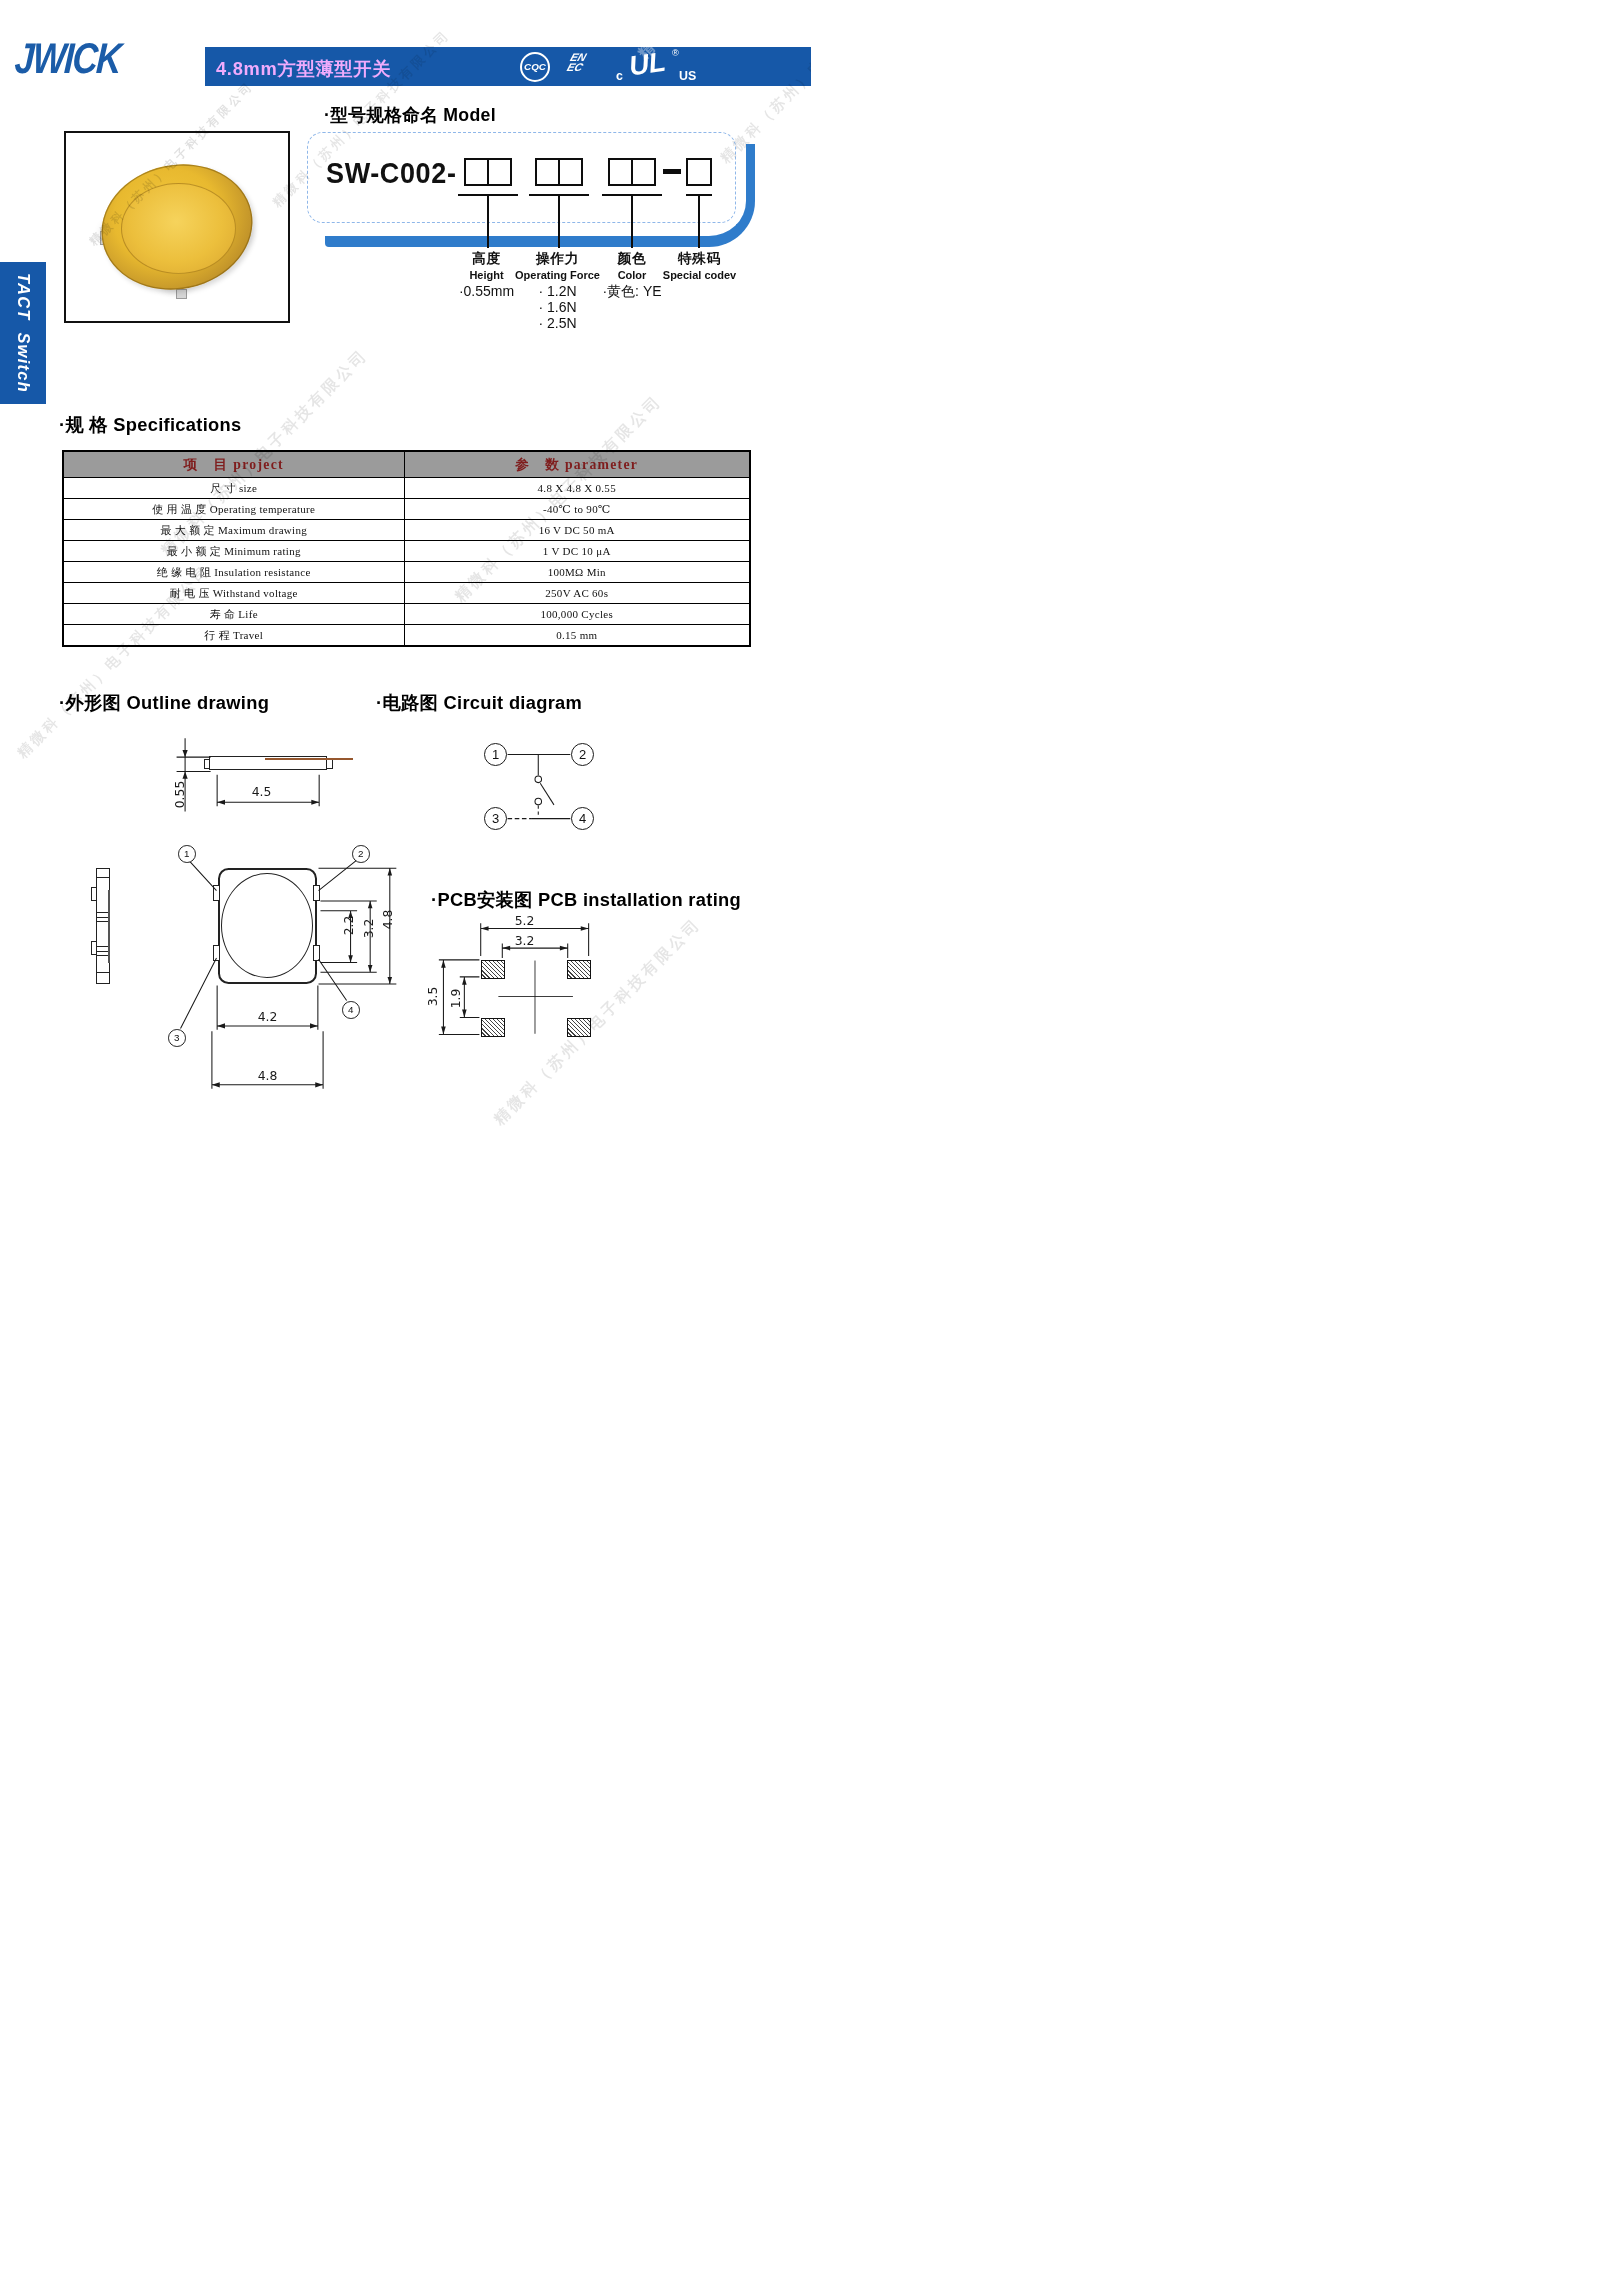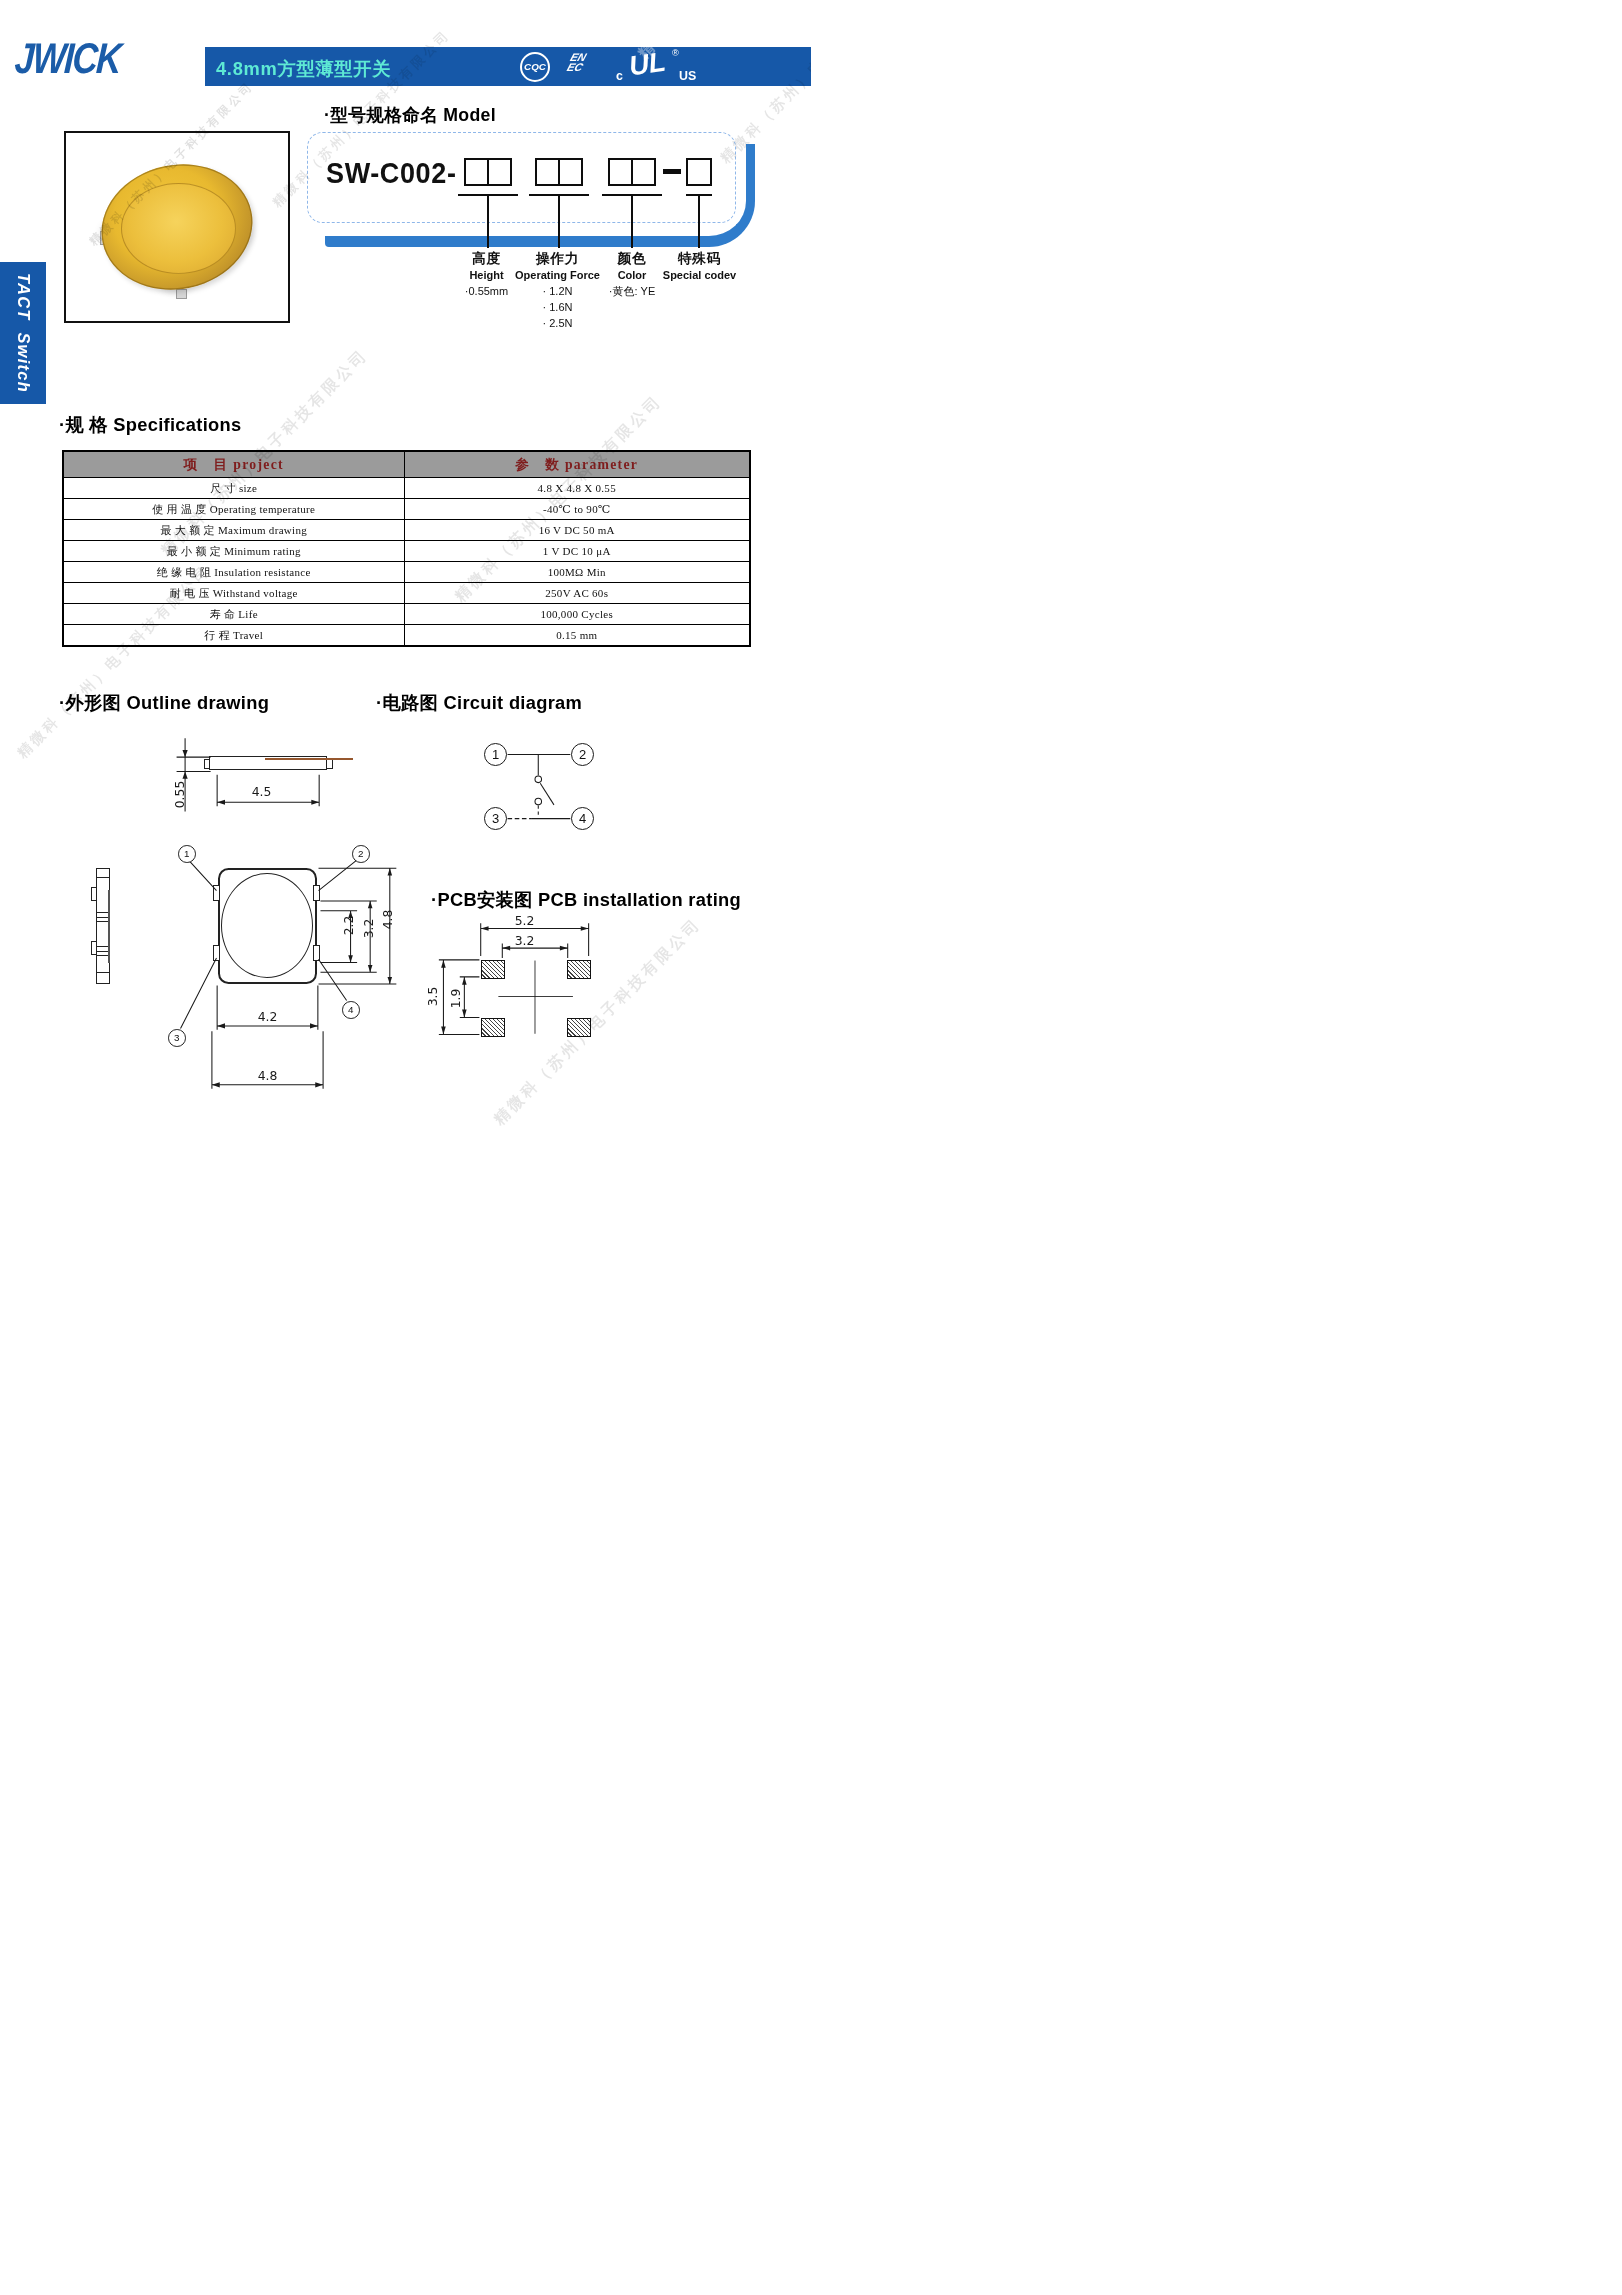--- a/index.html
+++ b/index.html
@@ -5,21 +5,21 @@
   html,body{margin:0;padding:0;background:#fff;}
   #page{position:relative;width:811px;height:1148px;background:#fff;overflow:hidden;
         font-family:"Liberation Sans","DejaVu Sans",sans-serif;color:#111;}
   .abs{position:absolute;}
   .nosel{user-select:none;}
 
   
   #logo{left:15.7px;top:37px;font-size:43px;line-height:1;font-weight:900;font-style:italic;
         color:#1B5CA8;transform:scaleX(.82) skewX(-4deg);transform-origin:left top;letter-spacing:-2px;}
   #banner{left:205px;top:47px;width:607px;height:39px;background:#1658A8;}
-  #banner-title{left:11px;top:9.2px;font-size:18.3px;font-weight:700;color:#5eead4;letter-spacing:0.7px;}
+  #banner-title{left:11px;top:9.2px;font-size:18.3px;font-weight:700;color:#f0abfc;letter-spacing:0.7px;}
   .cert{color:#fff;}
   #cqc{left:315px;top:4.6px;width:30px;height:30px;border:2px solid #fff;border-radius:50%;
        display:flex;align-items:center;justify-content:center;font-size:9.8px;font-weight:700;box-sizing:border-box;font-style:italic;}
   #enec{left:364px;top:5.2px;font-size:11px;font-weight:700;font-style:italic;line-height:.95;
         transform:skewX(-18deg);text-align:center;}
   #ul{left:411px;top:1.3px;width:98px;height:37px;}
   #ul .c{position:absolute;left:0;bottom:2.6px;font-size:12.4px;font-weight:700;color:#fff;}
   #ul .mark{position:absolute;left:13px;top:0;font-size:27.5px;font-weight:900;font-style:italic;color:#fff;transform:rotate(-8deg);}
   #ul .reg{position:absolute;left:56px;top:0;font-size:9.2px;color:#fff;}
   #ul .us{position:absolute;left:63px;bottom:2.6px;font-size:12.4px;font-weight:700;color:#fff;}
@@ -33,21 +33,21 @@
         border-bottom:11px solid #2F7CCB;border-bottom-right-radius:46px;border-bottom-left-radius:3.9px;}
   #model-prefix{left:326px;top:156px;font-size:30px;font-weight:700;letter-spacing:0.7px;
         transform:scaleX(.9);transform-origin:left top;white-space:nowrap;}
   .mbox{top:158px;height:27.5px;border:2px solid #0d0d0d;box-sizing:border-box;background:#fff;}
   .mdiv{position:absolute;left:50%;top:0;width:2px;height:100%;background:#0d0d0d;margin-left:-0.7px;}
   .mline{top:194px;height:2px;background:#0d0d0d;}
   .mleader{top:196px;width:1.6px;height:52px;background:#0d0d0d;}
   .mfield{text-align:center;}
   .mf-cn{font-size:13.7px;font-weight:700;letter-spacing:0.7px;}
   .mf-en{font-size:11px;font-weight:700;margin-top:1.3px;}
-  .mf-opt{font-size:11px;font-weight:500;margin-top:5.2px;line-height:10.5px;text-align:center;}
+  .mf-opt{font-size:14px;font-weight:500;margin-top:5.2px;line-height:10.5px;text-align:center;}
 
   
   #photo-box{left:64px;top:131px;width:222px;height:188px;border:2px solid #111;background:#fff;}
   #sw-body{position:absolute;left:50%;top:50%;width:113px;height:113px;margin:-56px 0 0 -56px;
         background:linear-gradient(135deg,#fbf8f0 0%,#efe9da 55%,#ddd5c1 100%);border-radius:14.4px;
         transform:scaleY(.78) rotate(45deg);box-shadow:4.6px 7.2px 9.2px rgba(0,0,0,.16);}
   #sw-stub1{position:absolute;left:34px;top:98px;width:7.9px;height:11.8px;background:#cfcfcf;border:0.7px solid #9a9a9a;}
   #sw-stub2{position:absolute;left:110px;top:156px;width:9.2px;height:7.9px;background:#d6d6d6;border:0.7px solid #9a9a9a;}
   #sw-disc{position:absolute;left:50%;top:50%;width:152px;height:124px;margin:-62px 0 0 -76px;border-radius:50%;
         background:radial-gradient(ellipse at 45% 40%,#f3c93f 0%,#e8b92f 45%,#c3952a 72%,#a37a1c 100%);

